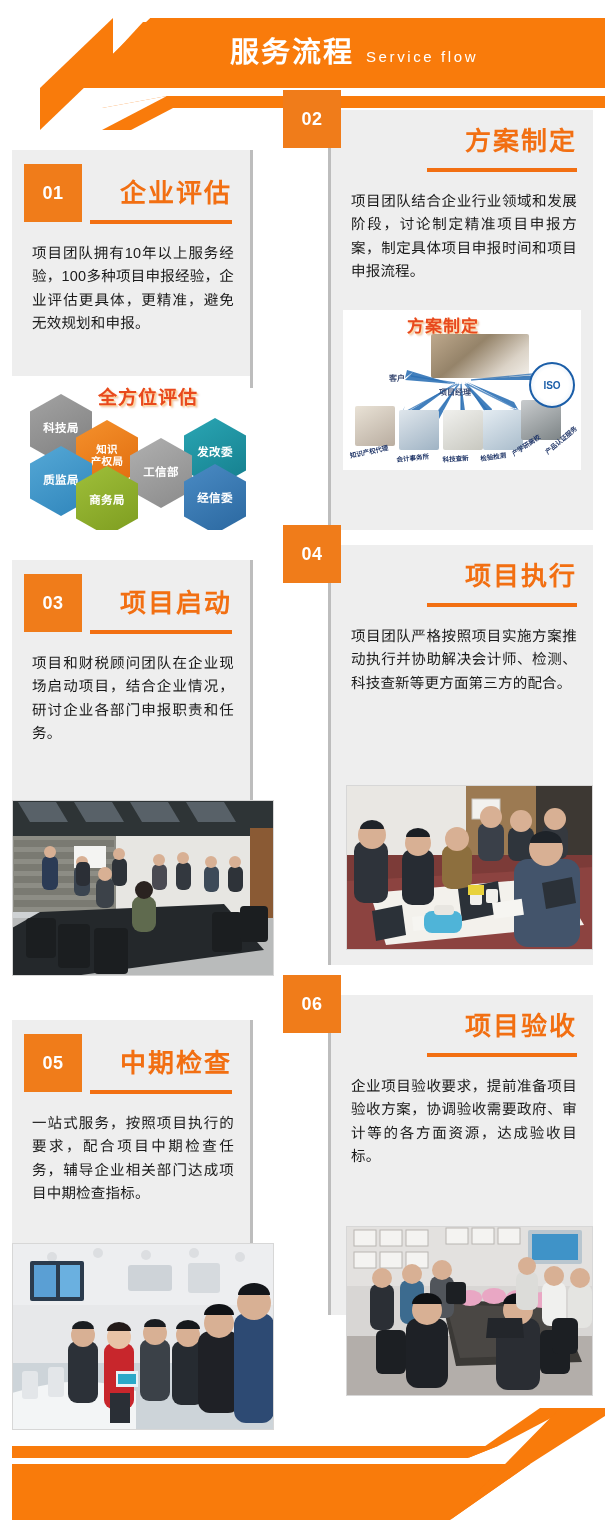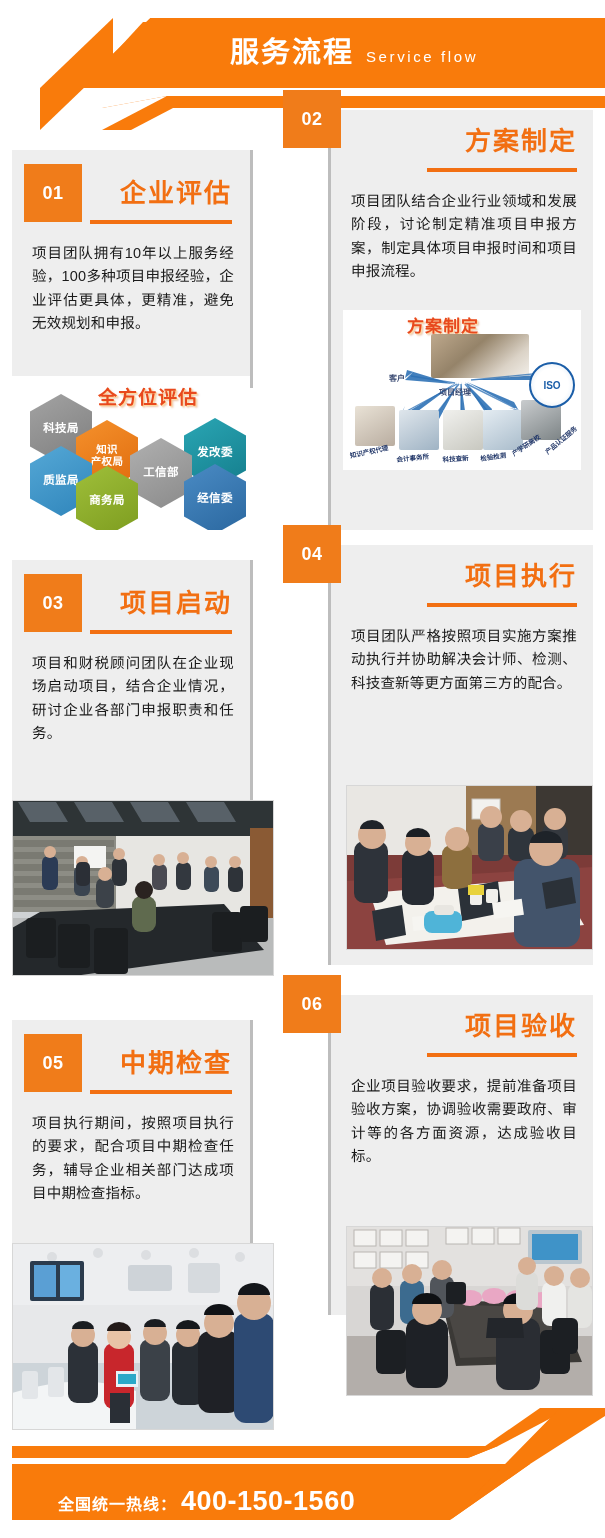--- a/index.html
+++ b/index.html
@@ -455,21 +455,21 @@
       <rect x="122" y="100" width="16" height="10" fill="#e8d23c"></rect>
       <rect x="0" y="0" width="247" height="165" fill="none" stroke="#d7d7d7" stroke-width="2"></rect>
     </svg>
   </div>
 
   <div class="card left" style="left:12px; top:1020px; height:248px;">
     <div class="card-inner">
       <div class="badge">05</div>
       <div class="card-title">中期检查</div>
       <div class="title-rule"></div>
-      <div class="card-body">项目执行期间，按照项目执行的要求，配合项目中期检查任务，辅导企业相关部门达成项目中期检查指标。</div>
+      <div class="card-body">一站式服务，按照项目执行的要求，配合项目中期检查任务，辅导企业相关部门达成项目中期检查指标。</div>
     </div>
   </div>
 
   <div class="photo" style="left:12px; top:1243px; width:262px; height:187px;">
     <svg class="ph-svg" viewBox="0 0 262 187" preserveAspectRatio="none">
       <rect width="262" height="187" fill="#e7e8ea"></rect>
       <rect x="0" y="0" width="262" height="62" fill="#edeef0"></rect>
       <g fill="#dcdee1">
         <circle cx="40" cy="14" r="5"></circle>
           <circle cx="86" cy="10" r="5"></circle>
@@ -582,19 +582,15 @@
   <div class="footer-wrap">
     <svg class="footer-svg" viewBox="0 0 605 130" preserveAspectRatio="none">
 
       <polygon points="12,38 498,38 468,50 12,50" fill="#f97b0b"></polygon>
 
       <polygon points="12,56 530,56 450,112 12,112" fill="#f97b0b"></polygon>
 
       <polygon points="498,38 468,50 540,0 570,0" fill="#f97b0b"></polygon>
       <polygon points="530,56 450,112 560,0 605,0 605,8" fill="#f97b0b"></polygon>
     </svg>
-    <div class="footer-text">
-      <span class="footer-label">全国统一热线：</span>
-      <span class="footer-phone">400-150-1560</span>
-    </div>
   </div>
 
 </div>
 
 </body></html>

